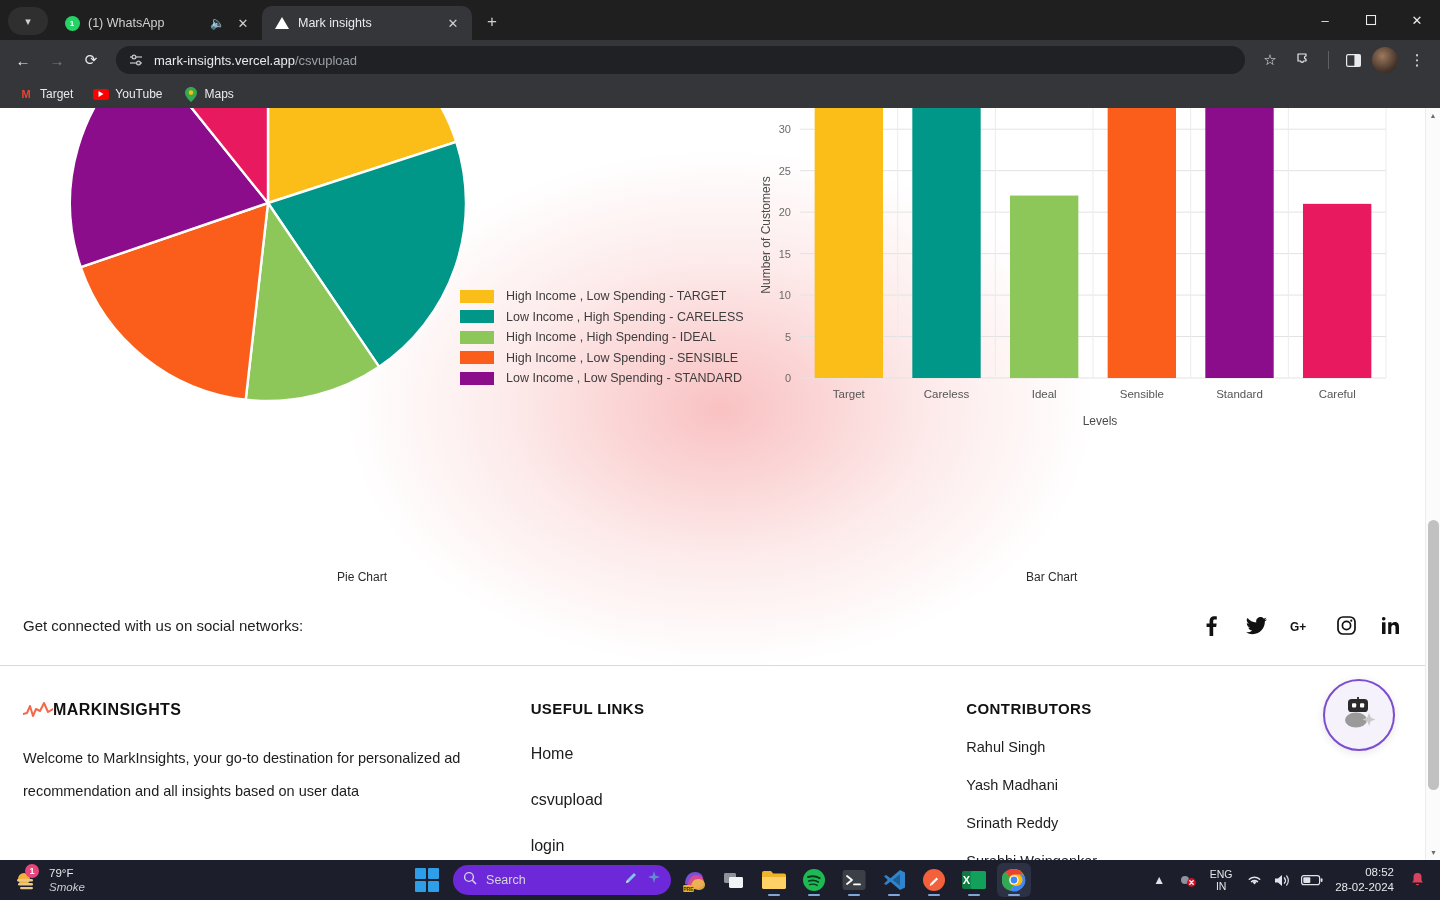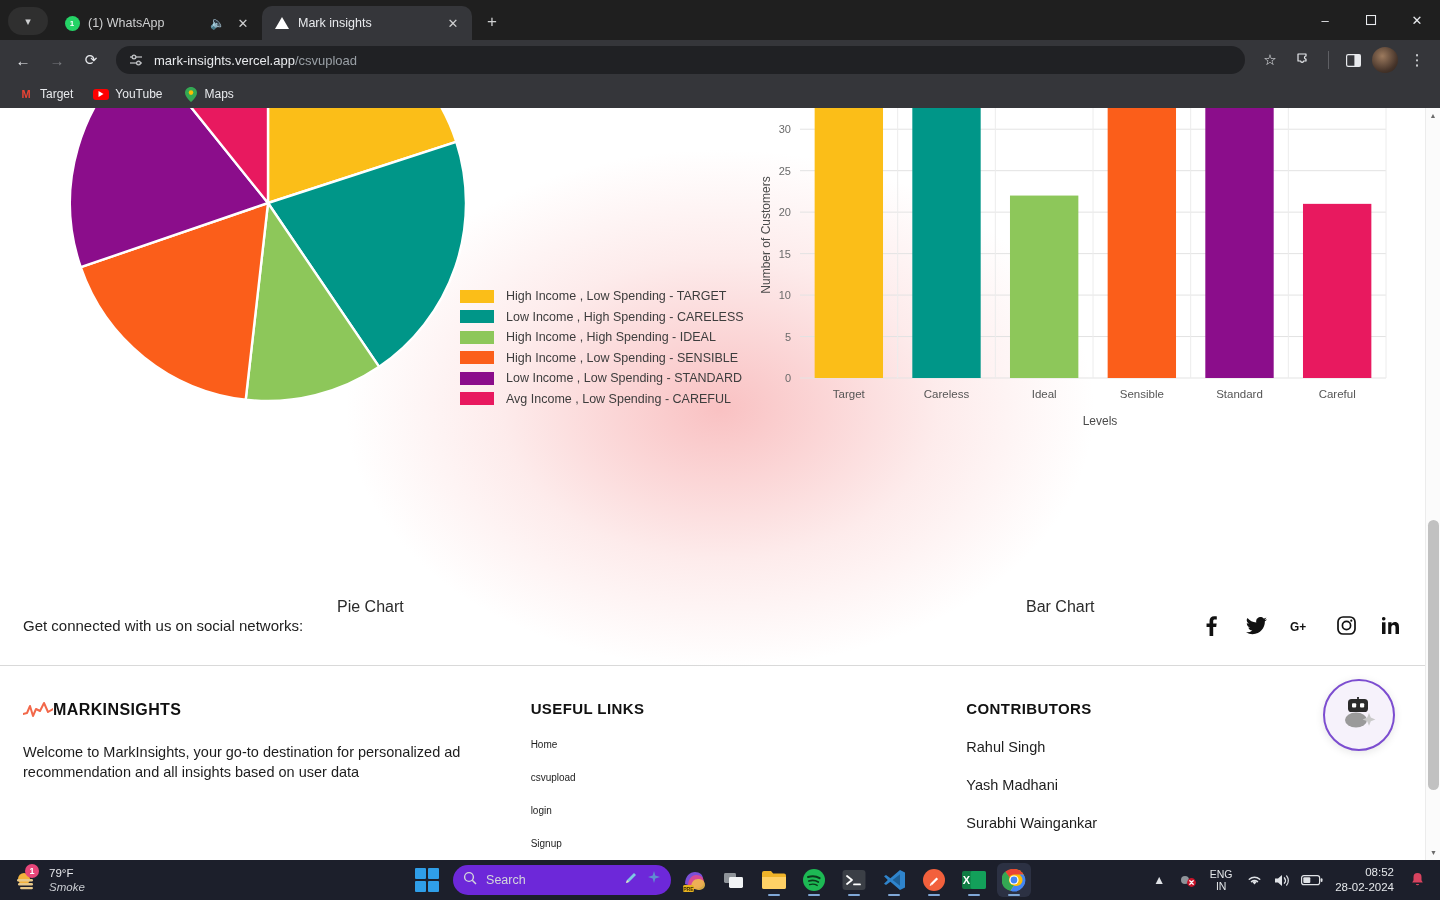--- a/index.html
+++ b/index.html
@@ -110,21 +110,21 @@
   .pie-wrap { position: absolute; left: 48px; top: -105px; width: 680px; height: 420px; }
   .pie-svg { position: absolute; left: 20px; top: 0; }
   .pie-legend { position: absolute; left: 412px; top: 283px; }
   .lg-row { display: flex; align-items: center; gap: 12px; height: 20.5px; }
   .lg-swatch { width: 34px; height: 13px; flex: 0 0 34px; }
   .lg-label { font-size: 12.5px; color: #3d3d3d; white-space: nowrap;
     font-family: "Liberation Sans", sans-serif; }
 
   .bar-wrap { position: absolute; left: 752px; top: -78px; width: 650px; height: 420px; }
 
-  .chart-caption { position: absolute; font-size: 16px; color: #2b2b2b; margin-top: 28px; }
+  .chart-caption { position: absolute; font-size: 12px; color: #2b2b2b; }
   #pie-caption { left: 337px; top: 462px; }
   #bar-caption { left: 1026px; top: 462px; }
 
   
   .social-strip {
     position: absolute; left: 0; top: 478px; width: 1425px; height: 80px;
     display: flex; align-items: center; justify-content: space-between;
     padding: 0 23px 0 23px;
     border-bottom: 1px solid #d9d9d9;
     background: transparent;
@@ -137,24 +137,24 @@
   
   .footer {
     position: absolute; left: 0; top: 560px; width: 1425px; height: 192px;
     padding: 32px 23px 0 23px; display: flex;
     background: linear-gradient(180deg, rgba(255,255,255,0.55), rgba(255,255,255,0.9));
   }
   .f-col-brand { width: 508px; padding-right: 30px; }
   .f-brand-row { display: flex; align-items: center; }
   .f-logo { width: 30px; height: 20px; }
   .f-brand-name { font-size: 16px; font-weight: bold; color: #111; letter-spacing: .4px; }
-  .f-desc { margin-top: 22px; font-size: 14.5px; line-height: 20px; color: #1d1d1d; }
+  .f-desc { margin-top: 22px; font-size: 14.5px; line-height: 33px; color: #1d1d1d; }
   .f-col { width: 436px; }
   .f-head { font-size: 15px; font-weight: bold; color: #111; letter-spacing: .4px; }
-  .f-link { margin-top: 22px; font-size: 10px; color: #1d1d1d; cursor: pointer;
+  .f-link { margin-top: 28px; font-size: 16px; color: #1d1d1d; cursor: pointer;
     display: block; }
   .f-item { margin-top: 22px; font-size: 14.5px; color: #1d1d1d; }
 
   
   .fab {
     position: absolute; left: 1323px; top: 571px; width: 72px; height: 72px;
     border-radius: 50%; background: #f6f2fb; border: 2px solid #7c4dd0;
     display: flex; align-items: center; justify-content: center;
     cursor: pointer; z-index: 30;
     box-shadow: 0 2px 8px rgba(0,0,0,0.10);
@@ -327,24 +327,20 @@
               <span class="lg-swatch" style="background: rgb(141, 199, 90);"></span>
               <span class="lg-label">High Income , High Spending - IDEAL</span>
             </div>
             <div class="lg-row">
               <span class="lg-swatch" style="background: rgb(251, 94, 26);"></span>
               <span class="lg-label">High Income , Low Spending - SENSIBLE</span>
             </div>
             <div class="lg-row">
               <span class="lg-swatch" style="background: rgb(139, 13, 139);"></span>
               <span class="lg-label">Low Income , Low Spending - STANDARD</span>
-            </div>
-            <div class="lg-row">
-              <span class="lg-swatch" style="background: rgb(232, 25, 95);"></span>
-              <span class="lg-label">Avg Income ,  Low Spending - CAREFUL</span>
             </div>
           </div>
       </div>
 
       <div class="bar-wrap">
         <svg width="650" height="420" viewBox="0 0 650 420">
           <g id="bar-grid">
               <line x1="48" x2="634" y1="348" y2="348" stroke="#e3e3e3" stroke-width="1"></line>
               <line x1="48" x2="634" y1="306.5365853658537" y2="306.5365853658537" stroke="#e3e3e3" stroke-width="1"></line>
               <line x1="48" x2="634" y1="265.0731707317073" y2="265.0731707317073" stroke="#e3e3e3" stroke-width="1"></line>
@@ -450,20 +446,21 @@
         <a class="f-link">Home</a>
         <a class="f-link">csvupload</a>
         <a class="f-link">login</a>
         <a class="f-link">Signup</a>
       </div>
 
       <div class="f-col">
         <div class="f-head">CONTRIBUTORS</div>
         <div class="f-item">Rahul Singh</div>
         <div class="f-item">Yash Madhani</div>
+        <div class="f-item">Srinath Reddy</div>
         <div class="f-item">Surabhi Waingankar</div>
       </div>
     </div>
 
     <div class="fab">
       <svg width="40" height="36" viewBox="0 0 40 36">
         <rect x="9" y="2" width="20" height="13" rx="3.6" fill="#2b2b2b"></rect>
         <rect x="18.1" y="0" width="1.8" height="3" fill="#2b2b2b"></rect>
         <circle cx="19" cy="-1" r="1.4" fill="#2b2b2b"></circle>
         <rect x="13" y="6.3" width="4.2" height="4.2" rx="1" fill="#fff"></rect>

